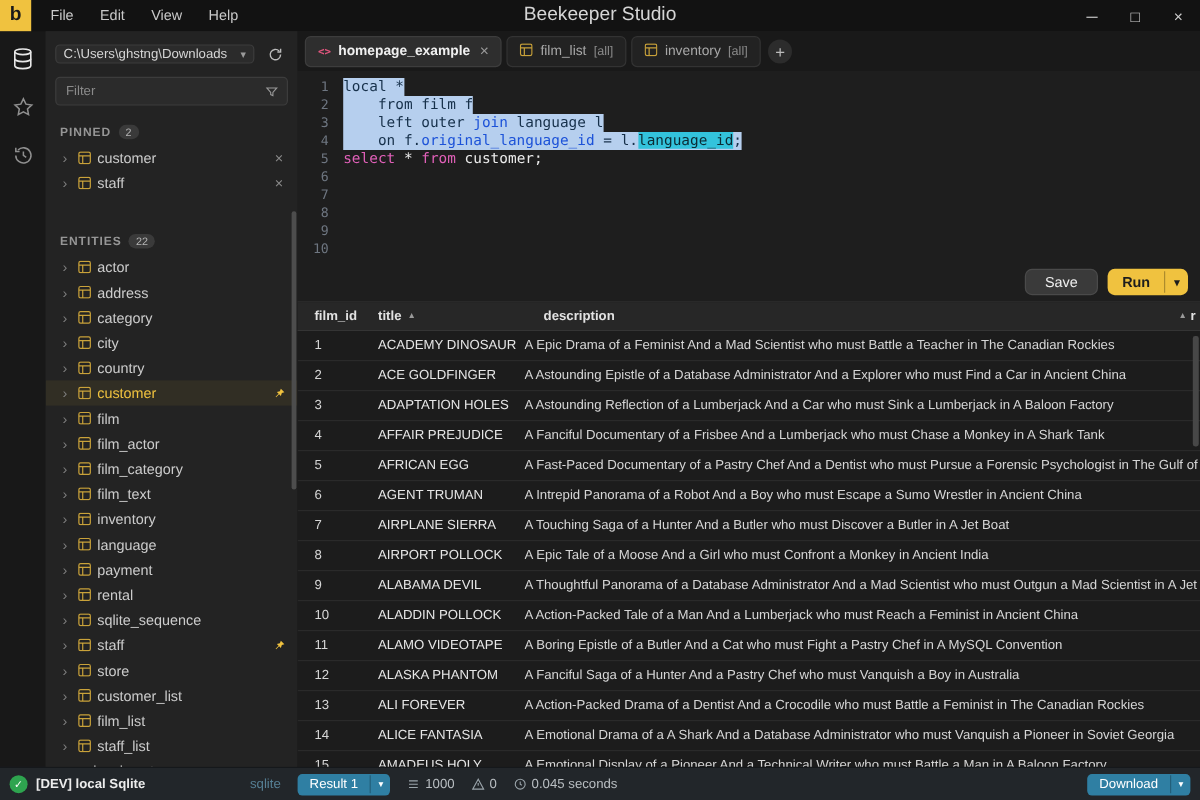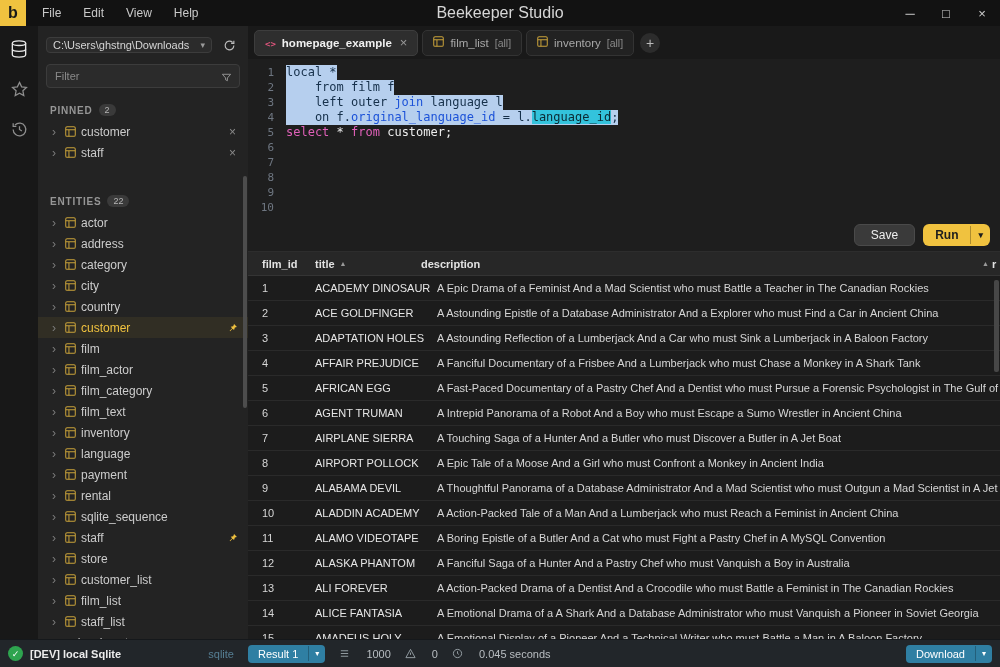--- a/index.html
+++ b/index.html
@@ -82,21 +82,21 @@
   .btn-run > span:first-child{padding:4px 12px}
   .run-caret{padding:4px 7px;border-left:1px solid rgba(0,0,0,.28);font-size:9px}
 
   
   .results{flex:1;display:flex;flex-direction:column;min-height:0;position:relative;border-top:1px solid #2d2d2d}
   .thead{flex:0 0 24px;background:#272727;border-bottom:1px solid #343434;display:flex;align-items:center;
          padding-left:14px;font-size:11px;font-weight:bold;color:#e2e2e2}
   .thead-cols{display:flex;flex:1;min-width:0}
   .th{display:flex;align-items:center;gap:5px;cursor:pointer}
   .th.c0{width:53px}
-  .th.c1{width:106px}
+  .th.c1{width:138px}
   .th.c2{flex:1}
   .th-sort,.sort-caret{color:#9a9a9a;font-size:7px}
   .thead-right{display:flex;align-items:center;gap:3px;padding-right:2px}
   .partial-col{font-weight:bold;color:#e2e2e2;width:6px;overflow:hidden}
   .tbody{flex:1;overflow:hidden;background:#1c1c1c}
   .trow{height:25px;display:flex;align-items:center;border-bottom:1px solid #2a2a2a;padding-left:14px;cursor:default}
   .td{font-size:11px;color:#d6d6d6;white-space:nowrap;overflow:hidden}
   .td.c0{width:53px}
   .td.c1{width:122px;color:#e6e6e6}
   .td.c2{flex:1;text-overflow:clip}
@@ -107,21 +107,21 @@
   .sb-left{width:248px;flex:0 0 248px;display:flex;align-items:center;gap:7px;padding:0 8px}
   .check{width:15px;height:15px;border-radius:50%;background:var(--success-green);color:#fff;font-size:9px;
          display:flex;align-items:center;justify-content:center}
   .sb-conn{font-weight:bold;color:#ececec;white-space:nowrap}
   .sb-dialect{margin-left:auto;color:#567f94;padding-right:6px}
   .sb-btn{background:var(--accent-teal);color:#fff;border-radius:4px;display:flex;align-items:center;
           cursor:pointer;overflow:hidden;font-size:11px}
   .sb-btn > span:first-child{padding:3px 10px}
   .sb-caret{font-size:8px;padding:3px 6px;border-left:1px solid rgba(0,0,0,.25)}
   .result-btn{margin-right:14px}
-  .sb-stat{display:flex;align-items:center;gap:16px;color:#b9bec2;margin-right:14px}
+  .sb-stat{display:flex;align-items:center;gap:4px;color:#b9bec2;margin-right:14px}
   .sb-ic{display:flex;align-items:center}
   .download-btn{margin-left:auto;margin-right:8px}
 </style>
 </head>
 <body style="--accent-yellow: #f0c23f; --accent-teal: #2f7fa3; --selection-blue: #b6cfee; --success-green: #2ea44f;">
 
 <div class="app">
 
   <div class="titlebar">
     <div class="logo">b</div>
@@ -577,21 +577,21 @@
               <div class="td c1">AIRPORT POLLOCK</div>
               <div class="td c2">A Epic Tale of a Moose And a Girl who must Confront a Monkey in Ancient India</div>
             </div>
             <div class="trow">
               <div class="td c0">9</div>
               <div class="td c1">ALABAMA DEVIL</div>
               <div class="td c2">A Thoughtful Panorama of a Database Administrator And a Mad Scientist who must Outgun a Mad Scientist in A Jet Boat</div>
             </div>
             <div class="trow">
               <div class="td c0">10</div>
-              <div class="td c1">ALADDIN ACADEMY</div>
+              <div class="td c1">ALADDIN POLLOCK</div>
               <div class="td c2">A Action-Packed Tale of a Man And a Lumberjack who must Reach a Feminist in Ancient China</div>
             </div>
             <div class="trow">
               <div class="td c0">11</div>
               <div class="td c1">ALAMO VIDEOTAPE</div>
               <div class="td c2">A Boring Epistle of a Butler And a Cat who must Fight a Pastry Chef in A MySQL Convention</div>
             </div>
             <div class="trow">
               <div class="td c0">12</div>
               <div class="td c1">ALASKA PHANTOM</div>

